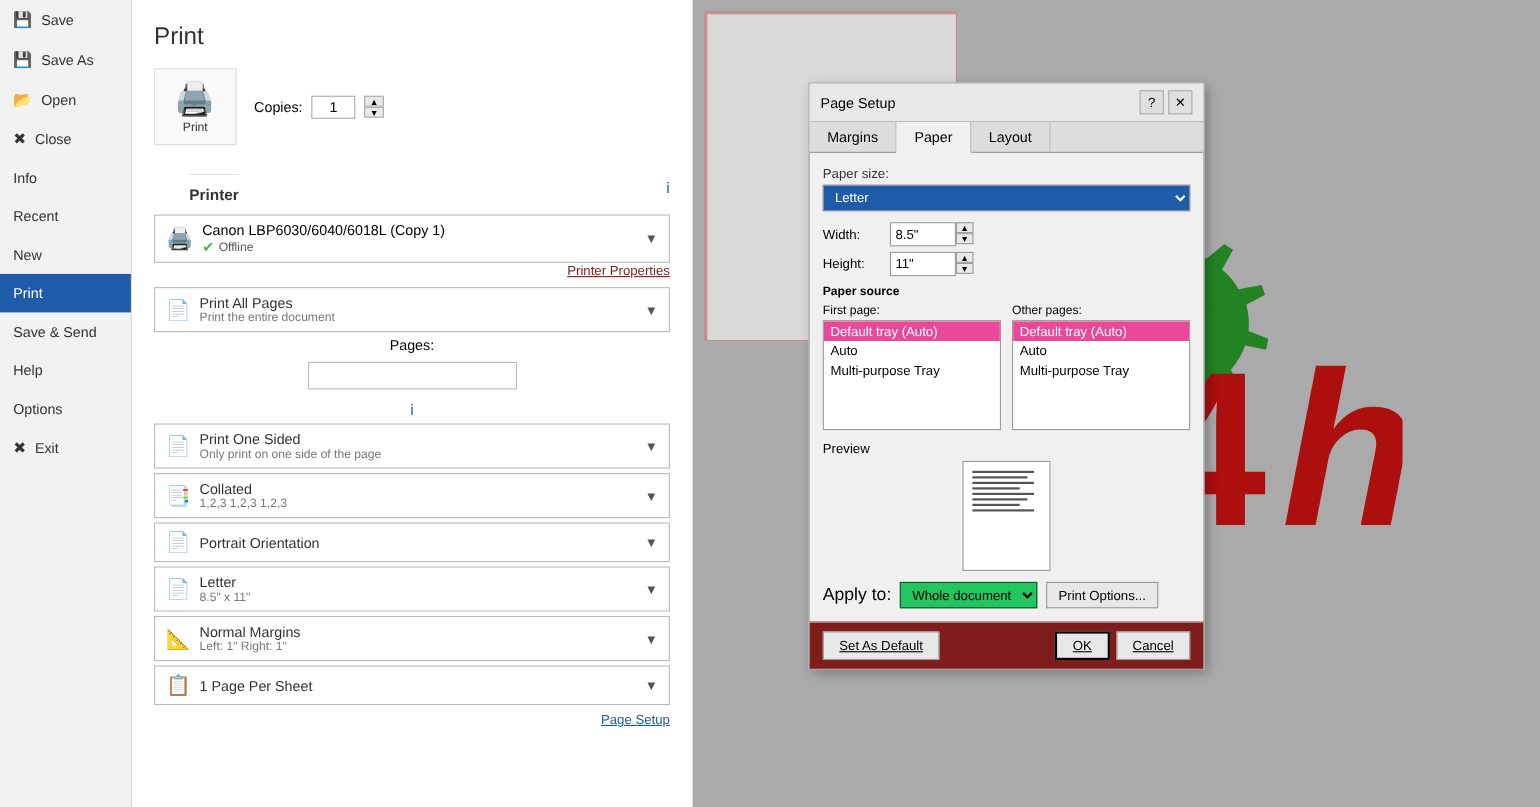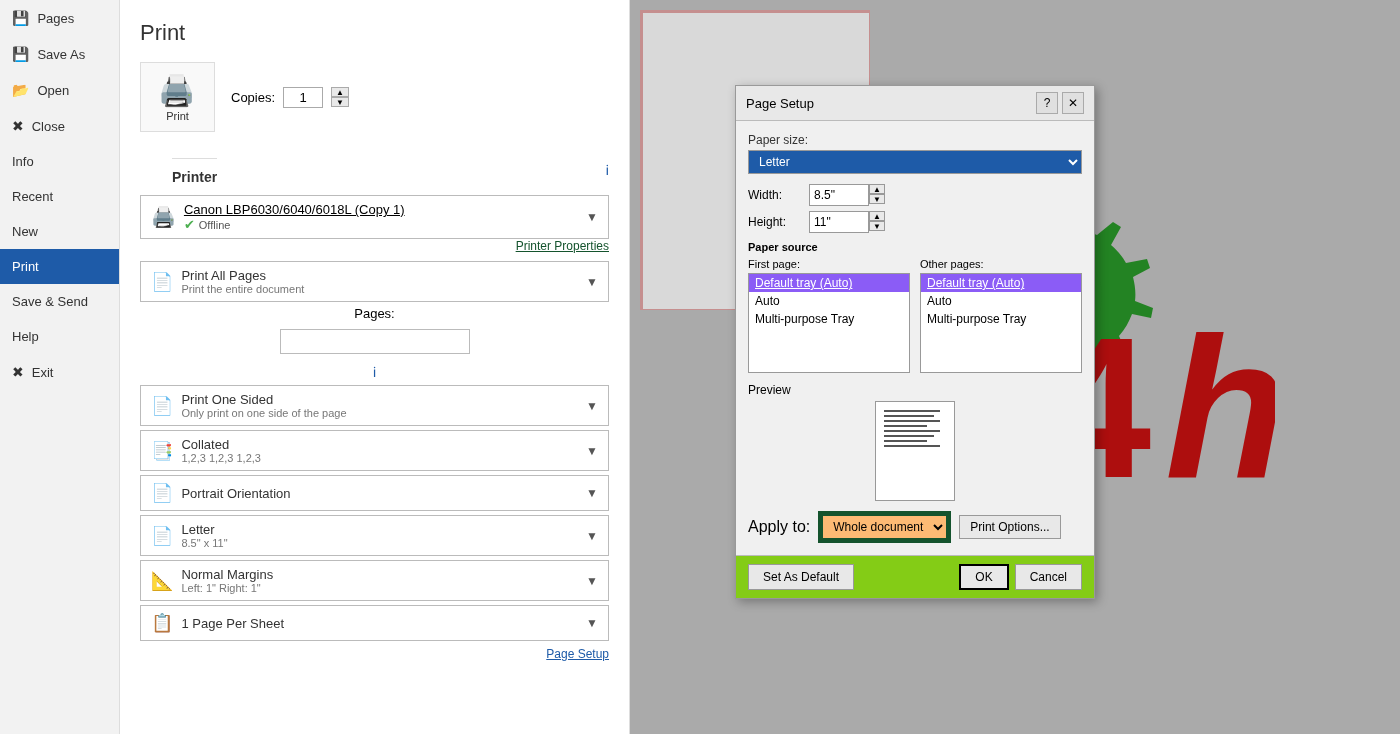--- a/index.html
+++ b/index.html
@@ -64,25 +64,25 @@
 
     .printer-row {
       border: 1px solid #bbb;
       padding: 6px 10px;
       display: flex; align-items: center; gap: 8px;
       background: #fff; cursor: pointer;
       font-size: 13px;
       position: relative;
     }
     .printer-row .arrow { margin-left: auto; font-size: 12px; color: #555; }
-    .printer-name { font-weight: 500; text-decoration: underline; }
+    .printer-name { font-weight: 500; }
     .printer-status { font-size: 11px; color: #555; display: flex; align-items: center; gap: 4px; }
     .status-check { color: #4caf50; font-size: 13px; }
 
-    .printer-props-link { font-size: 12px; color: #14532d; text-align: right; cursor: pointer; text-decoration: underline; margin-bottom: 8px; }
+    .printer-props-link { font-size: 12px; color: #7f1d1d; text-align: right; cursor: pointer; text-decoration: underline; margin-bottom: 8px; }
 
     .settings-title { font-size: 14px; font-weight: 600; color: #333; margin-bottom: 8px; margin-top: 4px; }
 
     .setting-row {
       border: 1px solid #bbb;
       padding: 6px 10px;
       display: flex; align-items: center; gap: 8px;
       background: #fff; cursor: pointer;
       font-size: 13px;
       margin-bottom: 4px;
@@ -221,49 +221,50 @@
     .source-col { flex: 1; }
     .source-col-title { font-size: 11px; margin-bottom: 3px; }
     .source-list {
       border: 1px solid #999;
       height: 100px;
       overflow-y: auto;
       background: white;
       font-size: 12px;
     }
     .source-item { padding: 2px 6px; cursor: pointer; }
-    .source-item.selected { background: #8b5cf6; color: white; text-decoration: underline; }
+    .source-item.selected { background: #ec4899; color: white; }
 
     .preview-section { margin-top: 10px; }
     .preview-label { font-size: 12px; margin-bottom: 4px; }
     .preview-mini {
       width: 80px; height: 100px;
       border: 1px solid #999;
       background: white;
       margin: 0 auto;
       display: flex;
       flex-direction: column;
       padding: 8px;
       gap: 3px;
     }
     .preview-line { height: 2px; background: #555; width: 90%; }
     .preview-line.short { width: 70%; }
     .preview-line.med { width: 80%; }
 
     .apply-row { display: flex; align-items: center; gap: 8px; margin-top: 10px; }
     .apply-label { font-size: 16px; }
-    .apply-select { border: 5px solid #14532d; padding: 3px 6px; font-size: 12px; background: #fdba74; }
+    .apply-select { border: 1px solid #14532d; padding: 3px 6px; font-size: 12px; background: #22c55e; }
 
     .dialog-footer {
       padding: 8px 12px;
       display: flex;
       gap: 6px;
       justify-content: space-between;
       border-top: 1px solid #bbb;
-      background: #84cc16;
+      background: #7f1d1d;
+      text-decoration: underline;
     }
     .footer-left { display: flex; gap: 6px; }
     .footer-right { display: flex; gap: 6px; }
     .btn {
       padding: 4px 14px;
       font-size: 12px;
       border: 1px solid #999;
       background: #e8e8e8;
       cursor: pointer;
     }
@@ -275,21 +276,21 @@
 
     
     .svg-logo { width: 450px; height: 400px; }
   </style>
 </head>
 <body>
 
 <div class="sidebar">
   <div class="sidebar-item">
     <span class="sidebar-icon">💾</span>
-    <span>Pages</span>
+    <span>Save</span>
   </div>
   <div class="sidebar-item">
     <span class="sidebar-icon">💾</span>
     <span>Save As</span>
   </div>
   <div class="sidebar-item">
     <span class="sidebar-icon">📂</span>
     <span>Open</span>
   </div>
   <div class="sidebar-item">
@@ -306,20 +307,23 @@
     <span>New</span>
   </div>
   <div class="sidebar-item active">
     <span>Print</span>
   </div>
   <div class="sidebar-item">
     <span>Save &amp; Send</span>
   </div>
   <div class="sidebar-item">
     <span>Help</span>
+  </div>
+  <div class="sidebar-item">
+    <span>Options</span>
   </div>
   <div class="sidebar-item">
     <span class="sidebar-icon">✖</span>
     <span>Exit</span>
   </div>
 </div>
 
 <div class="print-panel">
   <div class="print-title">Print</div>
 
@@ -484,20 +488,25 @@
   <div class="dialog-overlay">
     <div class="dialog" style="margin-left:-200px; margin-top:-50px;">
       <div class="dialog-titlebar">
         <span class="dialog-title">Page Setup</span>
         <div class="dialog-controls">
           <div class="dialog-btn-help">?</div>
           <div class="dialog-btn-close">✕</div>
         </div>
       </div>
 
+      <div class="dialog-tabs">
+        <div class="dialog-tab">Margins</div>
+        <div class="dialog-tab active">Paper</div>
+        <div class="dialog-tab">Layout</div>
+      </div>
 
       <div class="dialog-body">
         <div class="form-group">
           <div class="form-label">Paper size:</div>
           <div style="display:flex;gap:4px;align-items:center;">
             <select class="form-select highlighted" style="flex:1;">
               <option>Letter</option>
             </select>
           </div>
         </div>

